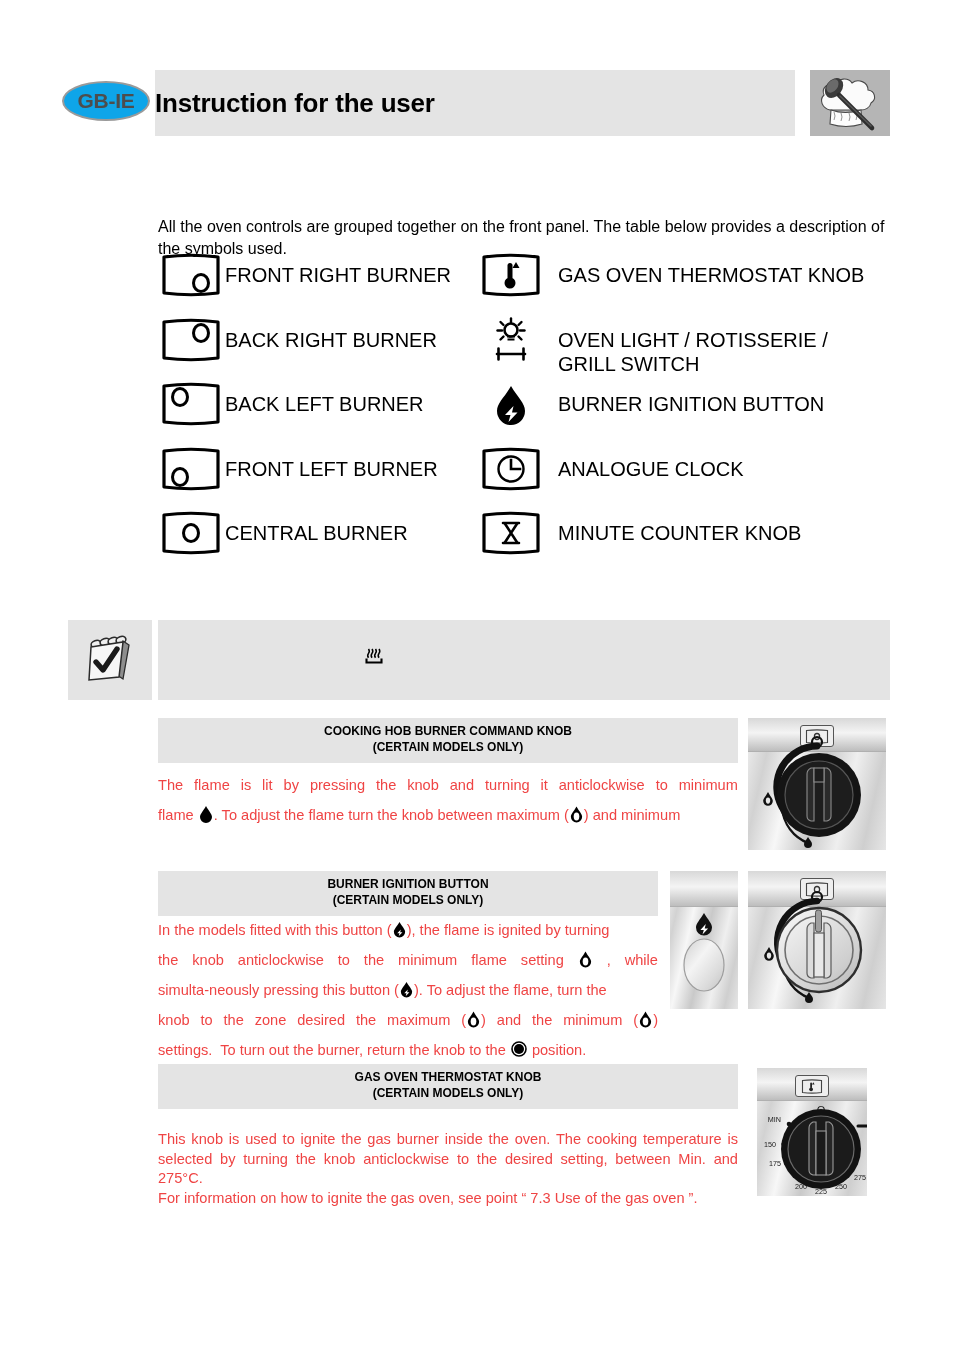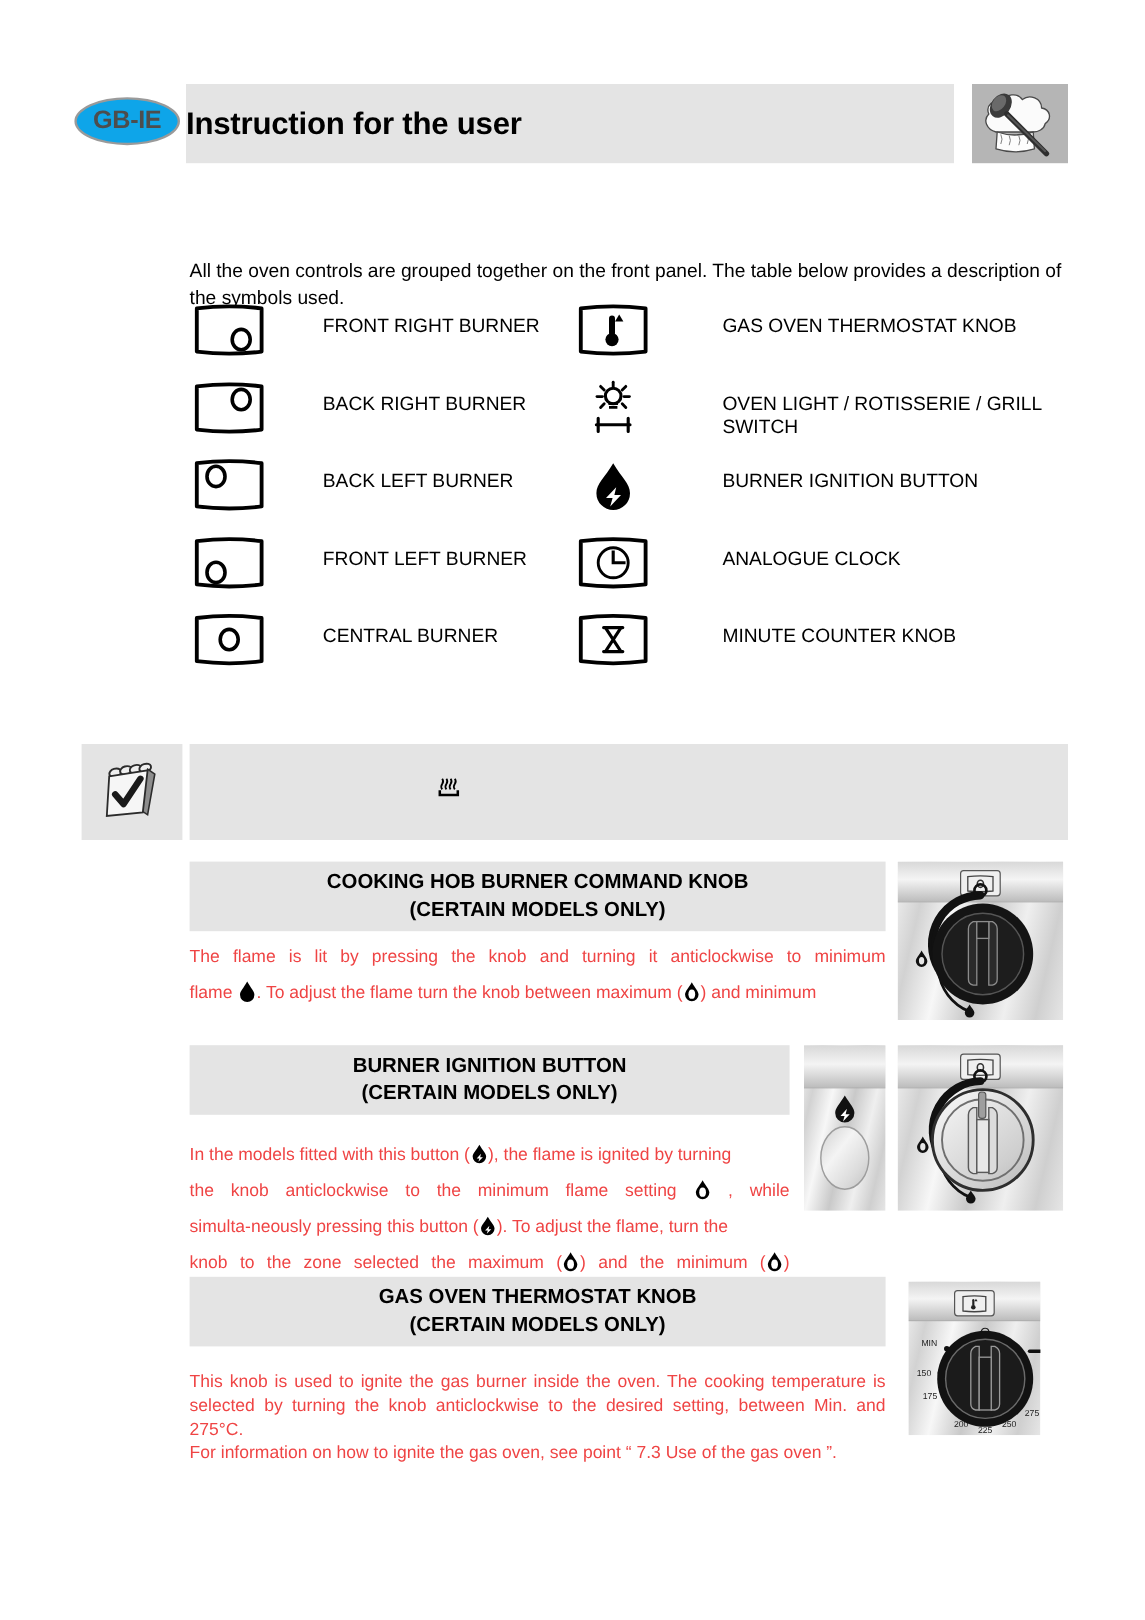--- a/index.html
+++ b/index.html
@@ -76,24 +76,23 @@
     align-items: flex-start;
   }
   .sym-col.left  { width: 320px; }
   .sym-col.right { width: 400px; }
   .sym-cell-icon {
     width: 66px; min-width: 66px;
     height: 46px;
     display: flex; align-items: center; justify-content: center;
   }
   .sym-label {
-    font-size: 16px;
+    font-size: 20px;
     line-height: 1.22;
     padding-top: 11px;
-    margin-left: 44px;
   }
   .sym-col.left .sym-label { padding-left: 1px; }
   .sym-col.right .sym-label { padding-left: 14px; }
 
   
   .burner-frame {
     position: relative;
     width: 62px; height: 44px;
   }
 
@@ -119,21 +118,21 @@
     position: absolute;
     left: 206px; top: 26px;
   }
 
   
   .section { position: absolute; }
   .sec-head {
     background: #e4e4e4;
     text-align: center;
     font-weight: bold;
-    font-size: 17px;
+    font-size: 12px;
     line-height: 1.33;
     padding: 6px 0 7px 0;
   }
   .sec-body {
     font-size: 14.6px;
     color: #ef4444;
     padding-top: 4px;
   }
   .justified { text-align: justify; }
   .ln { display: block; white-space: nowrap; }
@@ -146,21 +145,21 @@
   .tight { line-height: 1.33; }
 
   
   #sec-hob { left: 158px; top: 718px; width: 580px; }
   #sec-hob .sec-head { width: 580px; }
   #sec-hob .sec-body { width: 580px; padding-top: 8px; }
 
   
   #sec-ign { left: 158px; top: 871px; width: 500px; }
   #sec-ign .sec-head { width: 500px; }
-  #sec-ign .sec-body { width: 500px; padding-top: 20px; }
+  #sec-ign .sec-body { width: 500px; padding-top: 0; }
 
   
   #sec-thermo { left: 158px; top: 1064px; width: 580px; }
   #sec-thermo .sec-head { width: 580px; }
   #sec-thermo .sec-body { width: 580px; padding-top: 21px; line-height: 1.35; }
 
   
   .photo {
     position: absolute;
     overflow: hidden;
@@ -484,21 +483,21 @@
       simulta-neously pressing this button (<svg class="ico-inline" width="15" height="18" viewBox="0 0 16 18">
           <path d="M8 1.5 C11 6.8 14 9.2 14 12 A6 6 0 0 1 2 12 C2 9.2 5 6.8 8 1.5 Z" fill="#000"></path>
           <path d="M9.4 9.5 L5.6 13.6 h2.4 l-0.9 3.1 l4 -4.2 h-2.4 Z" fill="#fff"></path>
         </svg>). To adjust the flame, turn the
     </span>
     <span class="ln-j">
       <span>knob</span>
         <span>to</span>
         <span>the</span>
         <span>zone</span>
-        <span>selected</span>
+        <span>desired</span>
         <span>the</span>
         <span>maximum</span>
         <span>(<svg class="ico-inline" width="15" height="18" viewBox="0 0 16 18">
             <path d="M8 1 C11 6.5 14 9 14 12 A6 6 0 0 1 2 12 C2 9 5 6.5 8 1 Z" fill="#000"></path>
             <ellipse cx="8" cy="11.6" rx="3" ry="4.2" fill="#fff"></ellipse>
           </svg>)</span>
         <span>and</span>
         <span>the</span>
         <span>minimum</span>
         <span>(<svg class="ico-inline" width="15" height="18" viewBox="0 0 16 18">

